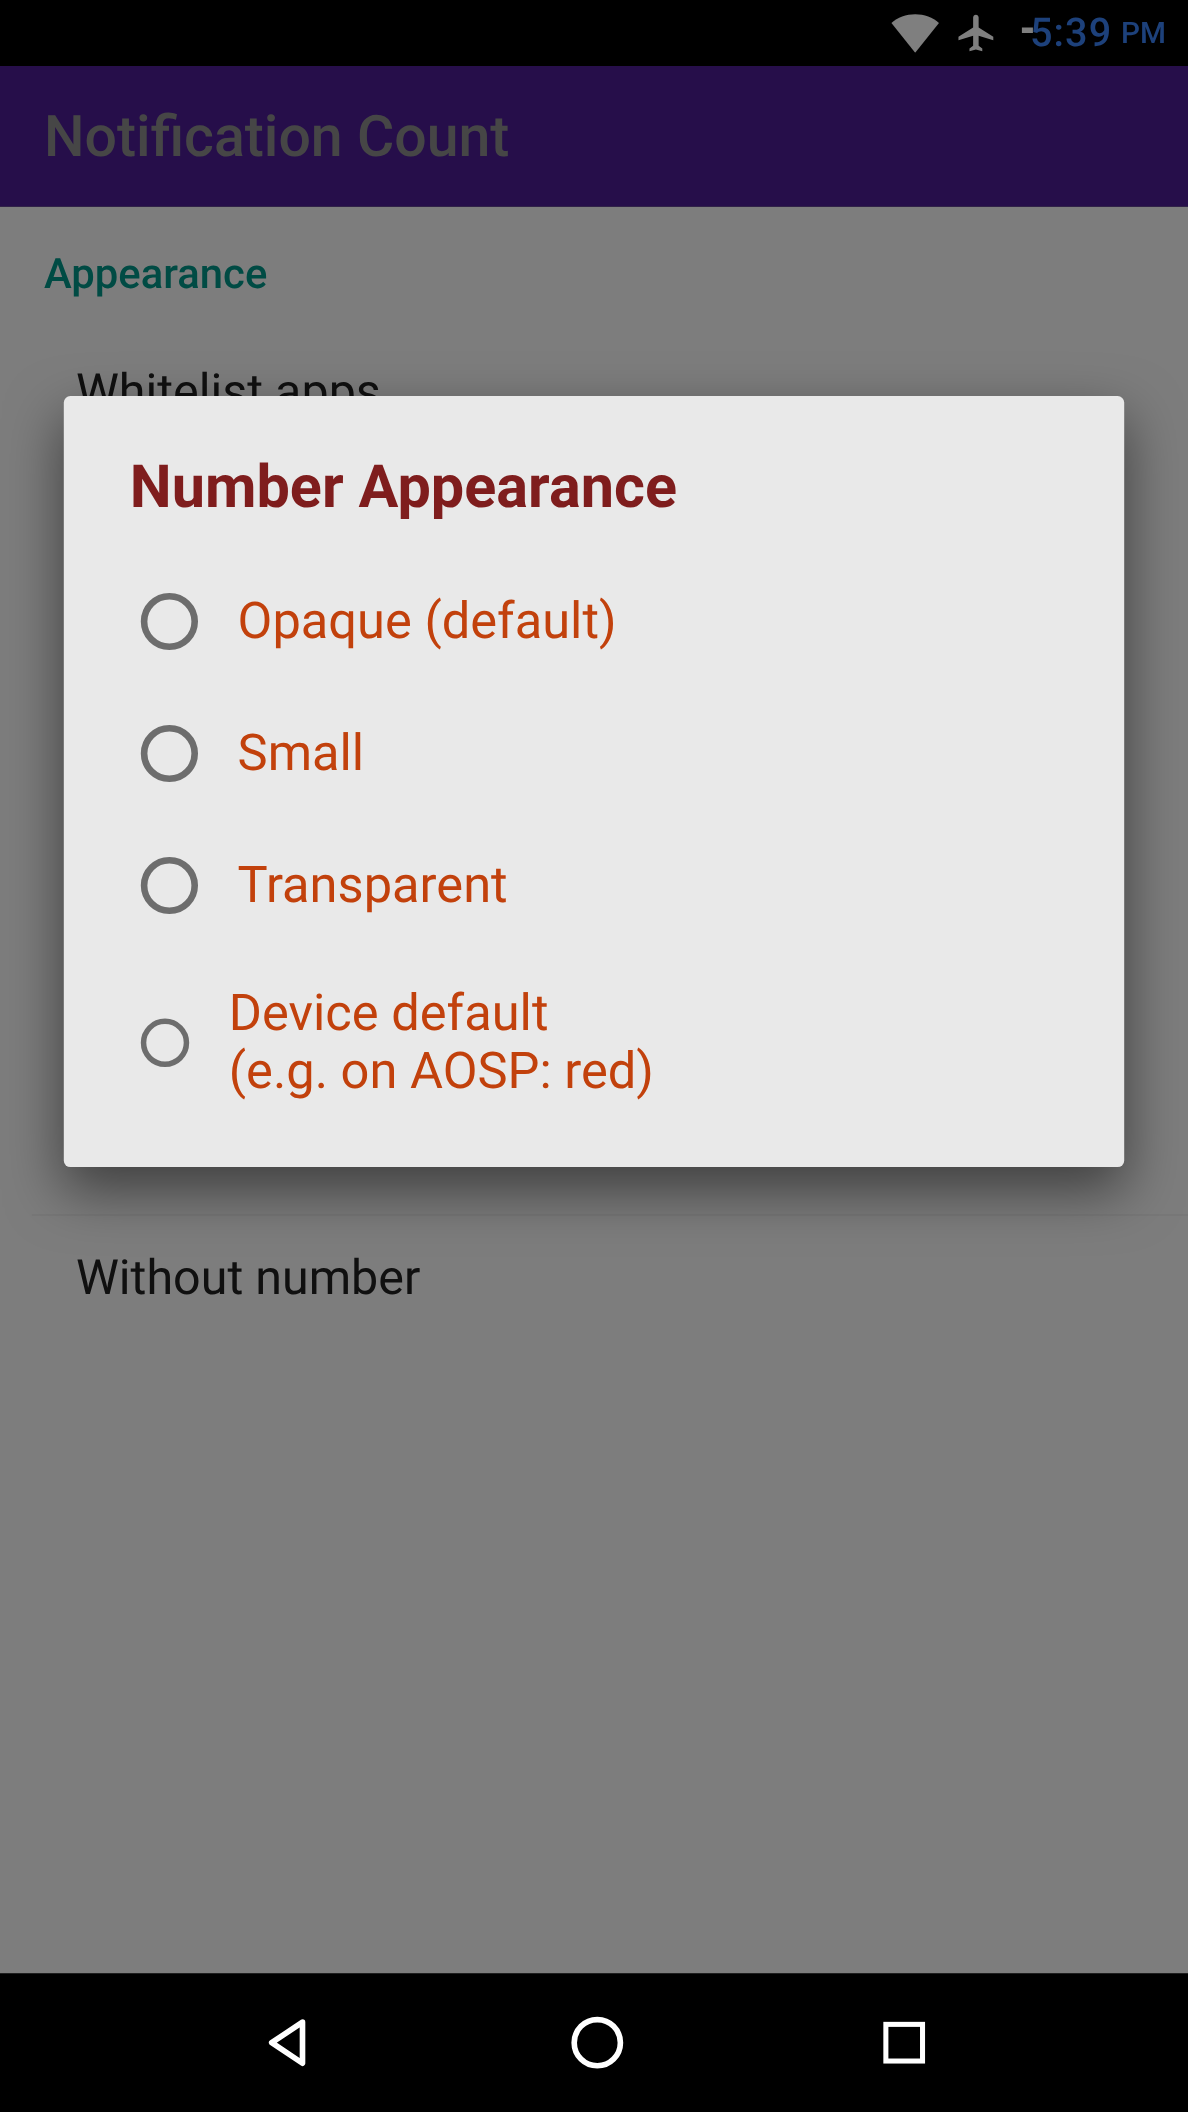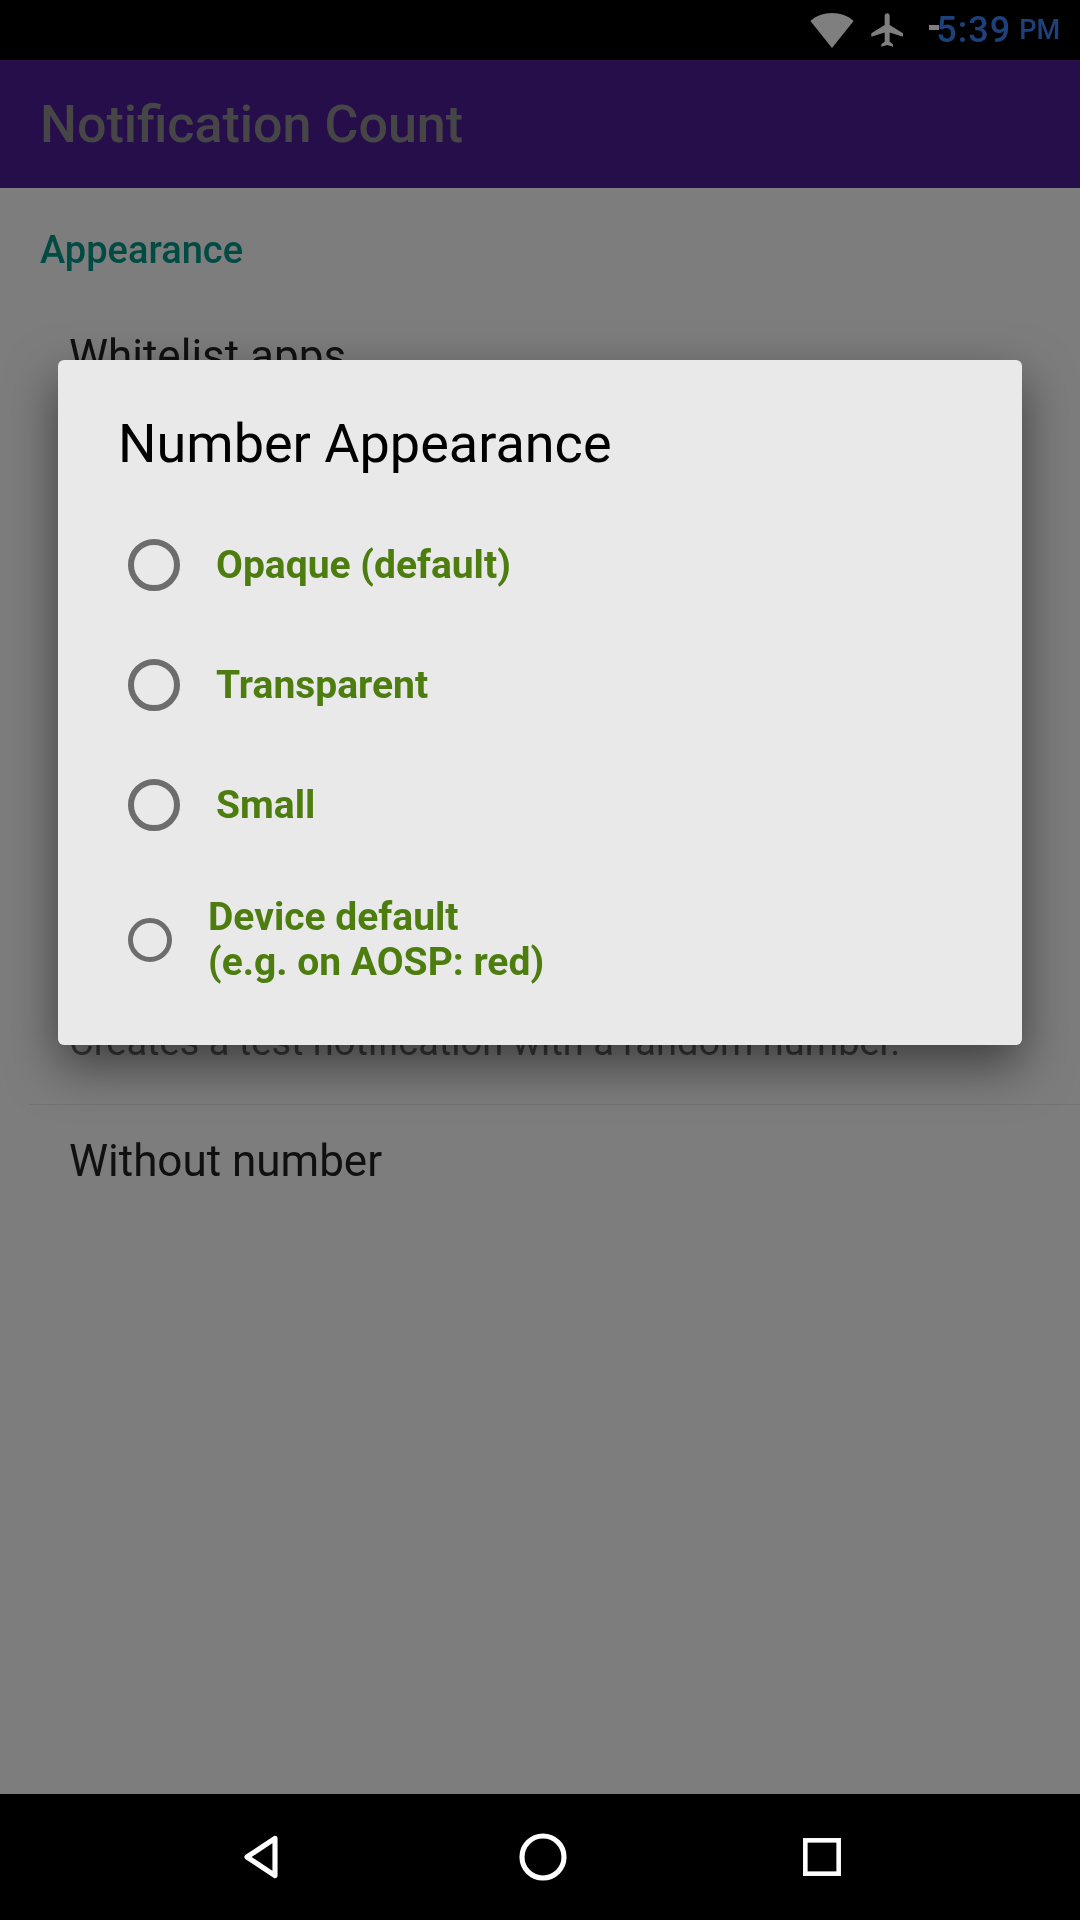--- a/index.html
+++ b/index.html
@@ -87,22 +87,22 @@
       right: 58px;
       top: 360px;
       background: #e9e9e9;
       border-radius: 6px;
       z-index: 20;
       box-shadow: 0 20px 50px rgba(0,0,0,0.5);
       padding-bottom: 0;
     }
     .dialog-title {
       font-size: 54px;
-      font-weight: 400;
-      color: #000000;
+      font-weight: 700;
+      color: #7f1d1d;
       padding: 52px 60px 20px;
     }
     .dialog-options {
       padding: 10px 20px 30px;
     }
     .radio-row {
       display: flex;
       align-items: center;
       gap: 36px;
       padding: 30px 50px;
@@ -114,24 +114,23 @@
       border: 6px solid #6d6d6d;
       border-radius: 50%;
       flex-shrink: 0;
     }
     .radio-circle.sm {
       width: 44px;
       height: 44px;
       border-width: 5px;
     }
     .radio-label {
-      font-size: 39px;
-      color: #4d7c0f;
+      font-size: 46px;
+      color: #c2410c;
       line-height: 1.15;
-      font-weight: bold;
     }
     .dialog-actions {
       display: flex;
       justify-content: flex-end;
       padding: 10px 40px 36px;
     }
     .cancel-btn {
       color: #009688;
       font-size: 40px;
       font-weight: 600;
@@ -219,25 +218,25 @@
 
 <div class="dialog">
   <div class="dialog-title">Number Appearance</div>
   <div class="dialog-options">
     <div class="radio-row">
       <span class="radio-circle"></span>
       <span class="radio-label">Opaque (default)</span>
     </div>
     <div class="radio-row">
       <span class="radio-circle"></span>
+      <span class="radio-label">Small</span>
+    </div>
+    <div class="radio-row">
+      <span class="radio-circle"></span>
       <span class="radio-label">Transparent</span>
-    </div>
-    <div class="radio-row">
-      <span class="radio-circle"></span>
-      <span class="radio-label">Small</span>
     </div>
     <div class="radio-row">
       <span class="radio-circle sm"></span>
       <span class="radio-label" style="white-space:pre-line;">Device default
 (e.g. on AOSP: red)</span>
     </div>
   </div>
 </div>
 
 <div class="nav-bar">

